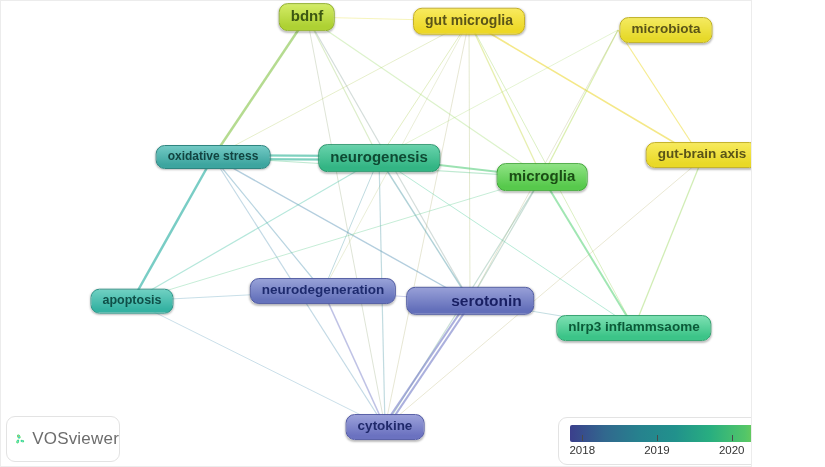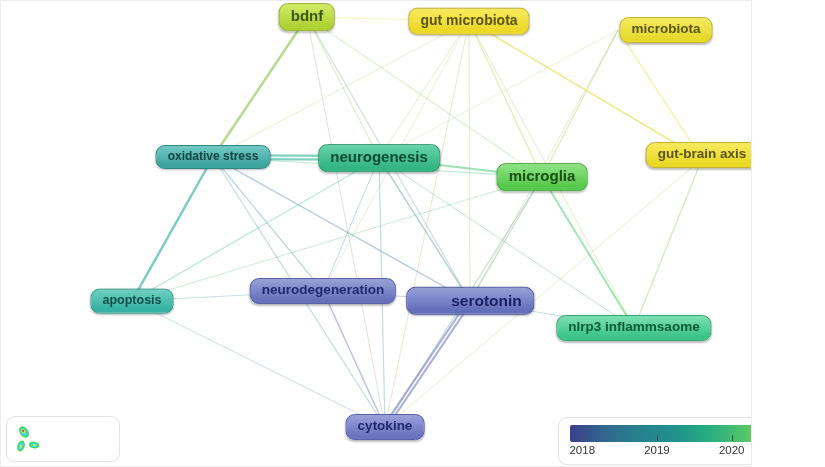--- a/index.html
+++ b/index.html
@@ -121,21 +121,21 @@
       <line x1="470.49220214577053" y1="301.00664430468646" x2="385.49220214577053" y2="427.00664430468646" stroke="#7e85cb" stroke-width="2.2" stroke-opacity="0.65"></line>
       <line x1="467.50779785422947" y1="298.99335569531354" x2="382.50779785422947" y2="424.99335569531354" stroke="#7e85cb" stroke-width="2.2" stroke-opacity="0.65"></line>
       <line x1="469" y1="300" x2="322" y2="290" stroke="#7b84c9" stroke-width="1.2" stroke-opacity="0.4"></line>
       <line x1="469" y1="300" x2="633" y2="327" stroke="#68abb3" stroke-width="1" stroke-opacity="0.4"></line>
       <line x1="322" y1="290" x2="384" y2="426" stroke="#7f86cc" stroke-width="1.6" stroke-opacity="0.5"></line>
       <line x1="131" y1="300" x2="322" y2="290" stroke="#62a4be" stroke-width="1" stroke-opacity="0.35"></line>
       <line x1="131" y1="300" x2="384" y2="426" stroke="#66a4c0" stroke-width="1" stroke-opacity="0.35"></line>
     </svg>
   <div id="node-layer">
       <div class="node" style="left: 306px; top: 16px; font-size: 15px; background: linear-gradient(rgb(211, 236, 102) 0%, rgb(174, 209, 51) 85%); border: 1px solid rgb(143, 174, 42); color: rgb(60, 87, 18);">bdnf</div>
-      <div class="node" style="left: 468px; top: 20px; font-size: 14px; background: linear-gradient(rgb(248, 234, 94) 0%, rgb(237, 216, 38) 85%); border: 1px solid rgb(196, 174, 30); color: rgb(90, 84, 24);">gut microbiota</div>
+      <div class="node" style="left: 468px; top: 20px; font-size: 14px; background: linear-gradient(rgb(248, 234, 94) 0%, rgb(237, 216, 38) 85%); border: 1px solid rgb(196, 174, 30); color: rgb(90, 84, 24);">gut microglia</div>
       <div class="node" style="left: 617px; top: 29px; font-size: 13.5px; background: linear-gradient(rgb(244, 234, 96) 0%, rgb(230, 217, 42) 85%); border: 1px solid rgb(191, 177, 34); color: rgb(90, 84, 24); margin-left: 48px;">microbiota</div>
       <div class="node" style="left: 212px; top: 156px; font-size: 12px; background: linear-gradient(rgb(114, 201, 196) 0%, rgb(61, 165, 159) 85%); border: 1px solid rgb(47, 133, 128); color: rgb(18, 68, 65);">oxidative stress</div>
       <div class="node" style="left: 378px; top: 157px; font-size: 15px; background: linear-gradient(rgb(103, 210, 171) 0%, rgb(51, 181, 132) 85%); border: 1px solid rgb(39, 148, 106); color: rgb(14, 74, 51);">neurogenesis</div>
       <div class="node" style="left: 541px; top: 176px; font-size: 15px; background: linear-gradient(rgb(142, 227, 132) 0%, rgb(87, 201, 76) 85%); border: 1px solid rgb(63, 166, 54); color: rgb(26, 77, 20);">microglia</div>
       <div class="node" style="left: 701px; top: 154px; font-size: 13.5px; background: linear-gradient(rgb(247, 234, 92) 0%, rgb(233, 217, 39) 85%); border: 1px solid rgb(194, 174, 31); color: rgb(90, 84, 24);">gut-brain axis</div>
       <div class="node" style="left: 131px; top: 300px; font-size: 12.5px; background: linear-gradient(rgb(111, 208, 194) 0%, rgb(53, 178, 162) 85%); border: 1px solid rgb(42, 145, 133); color: rgb(15, 79, 72);">apoptosis</div>
       <div class="node" style="left: 322px; top: 290px; font-size: 13.5px; background: linear-gradient(rgb(152, 162, 216) 0%, rgb(102, 115, 188) 85%); border: 1px solid rgb(78, 89, 160); color: rgb(29, 42, 110);">neurodegeneration</div>
       <div class="node" style="left: 469px; top: 300px; font-size: 15.5px; background: linear-gradient(rgb(151, 159, 215) 0%, rgb(99, 111, 186) 85%); border: 1px solid rgb(75, 86, 158); color: rgb(24, 31, 99); padding-left: 44px;">serotonin</div>
       <div class="node" style="left: 633px; top: 327px; font-size: 13.5px; background: linear-gradient(rgb(124, 224, 178) 0%, rgb(60, 196, 136) 85%); border: 1px solid rgb(45, 160, 108); color: rgb(11, 90, 56);">nlrp3 inflammsaome</div>
       <div class="node" style="left: 384px; top: 426px; font-size: 13.5px; background: linear-gradient(rgb(155, 161, 218) 0%, rgb(107, 114, 192) 85%); border: 1px solid rgb(81, 88, 163); color: rgb(32, 41, 107);">cytokine</div>
@@ -153,20 +153,21 @@
         <ellipse cx="5" cy="22" rx="3.6" ry="5.6" fill="#3ddc55"></ellipse>
         <ellipse cx="5" cy="22" rx="2.4" ry="4" fill="#39d5e8"></ellipse>
         <ellipse cx="5" cy="22.4" rx="1.2" ry="2" fill="#c8f05a"></ellipse>
       </g>
       <g transform="rotate(-80 18 21)">
         <ellipse cx="18" cy="21" rx="3.4" ry="5.2" fill="#3ddc55"></ellipse>
         <ellipse cx="18" cy="21" rx="2.2" ry="3.6" fill="#39d5e8"></ellipse>
         <ellipse cx="18" cy="21.4" rx="1.1" ry="1.8" fill="#c8f05a"></ellipse>
       </g>
     </svg>
+    <span class="logo-text">VOSviewer</span>
   </div>
 
   <div class="legend-box">
     <div class="legend-bar" id="legend-bar" style="background: linear-gradient(90deg, rgb(59, 63, 140), rgb(49, 104, 142), rgb(38, 130, 142), rgb(33, 145, 140), rgb(40, 174, 128), rgb(82, 197, 105), rgb(170, 220, 50), rgb(253, 231, 37));"></div>
     <div id="legend-ticks">
         <div class="legend-tick-mark" style="left: 23.25px;"></div>
         <span class="legend-tick-label" style="left: 23.25px;">2018</span>
         <div class="legend-tick-mark" style="left: 97.975px;"></div>
         <span class="legend-tick-label" style="left: 97.975px;">2019</span>
         <div class="legend-tick-mark" style="left: 172.7px;"></div>

